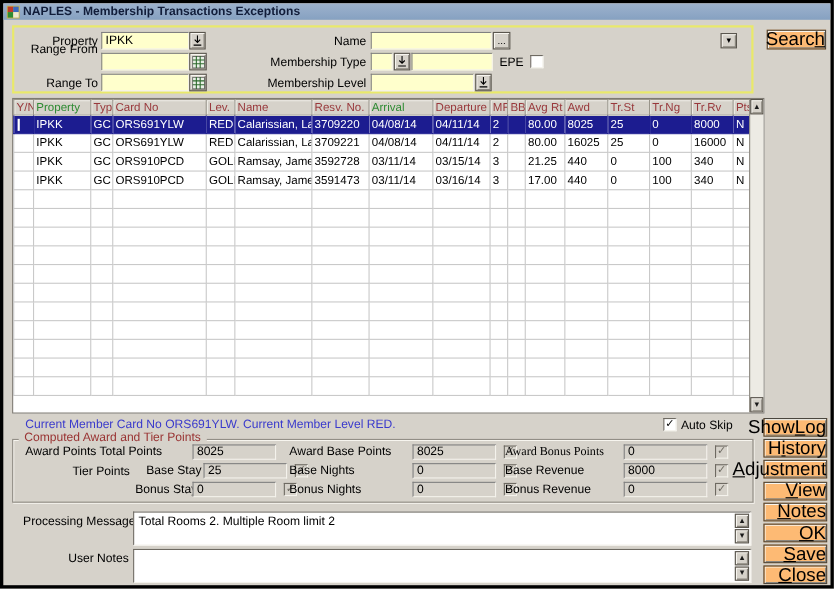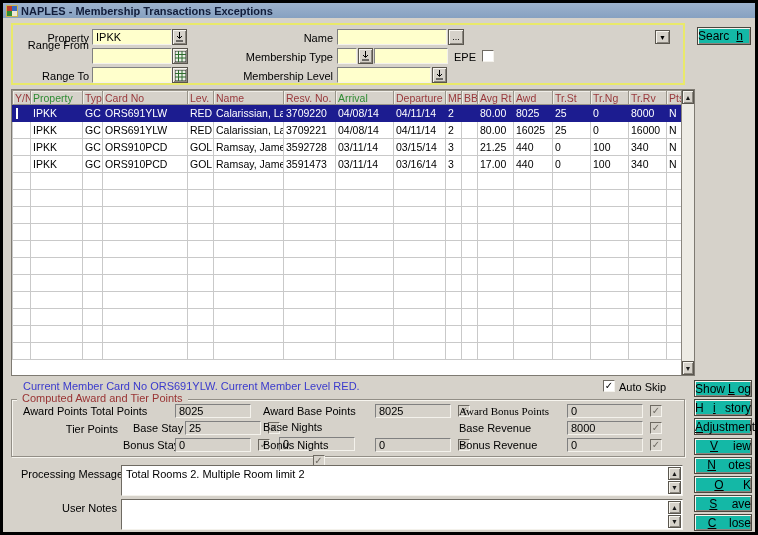--- a/index.html
+++ b/index.html
@@ -16,23 +16,23 @@
          border:1px solid; border-color:#808080 #f4f2ec #f4f2ec #808080; padding:1px 3px;
          white-space:nowrap; overflow:hidden; }
 
   .panel { position:absolute; left:8px; top:20px; width:674px; height:62px;
            border:2px solid #e9e96a; }
 
   .sqbtn { position:absolute; height:16px; background:#d6d2ca; border:1px solid #5a564e;
            box-shadow: inset 1px 1px 0 #f7f5ef, inset -1px -1px 0 #8a867e;
            display:flex; align-items:center; justify-content:center; font-size:9px; color:#000;
            cursor:default; }
-  .btn3d { position:absolute; background:#14b8a6; border:1px solid #4a463e;
+  .btn3d { position:absolute; background:#fdba74; border:1px solid #4a463e;
            box-shadow: inset 1px 1px 0 #f7f5ef, inset -1px -1px 0 #8a867e;
-           font-size:12px; color:#000; display:flex; align-items:center; justify-content:space-between;
+           font-size:17px; color:#000; display:flex; align-items:center; justify-content:flex-end;
            font-family:"Liberation Sans",sans-serif; cursor:default; white-space:nowrap; }
   .btn3d .mn { text-decoration:underline; }
 
   .cb { position:absolute; width:12px; height:12px; background:#fff; border:1px solid;
         border-color:#6e6a62 #f4f2ec #f4f2ec #6e6a62; font-size:10px; line-height:10px;
         text-align:center; color:#000; }
   .cb.dis { background:#d6d2ca; color:#6e6a62; }
   .cb.checked::after { content:"✓"; }
 
   
@@ -514,21 +514,21 @@
     <span class="l" style="width:48px;">Bonus Stay</span>
     <span class="f">0</span>
     <span class="cb dis cbi checked"></span>
   </div>
 
   <div class="ci" style="left:260px; top:401px;">
     <span class="l" style="width:108px;">Award Base Points</span>
     <span class="f">8025</span>
     <span class="cb dis cbi checked"></span>
   </div>
-  <div class="ci" style="left:260px; top:418px;flex-direction:column;">
+  <div class="ci" style="left:260px; top:418px;">
     <span class="l" style="width:108px;">Base Nights</span>
     <span class="f">0</span>
     <span class="cb dis cbi checked"></span>
   </div>
   <div class="ci" style="left:260px; top:435px;">
     <span class="l" style="width:108px;">Bonus Nights</span>
     <span class="f">0</span>
     <span class="cb dis cbi checked"></span>
   </div>
 

